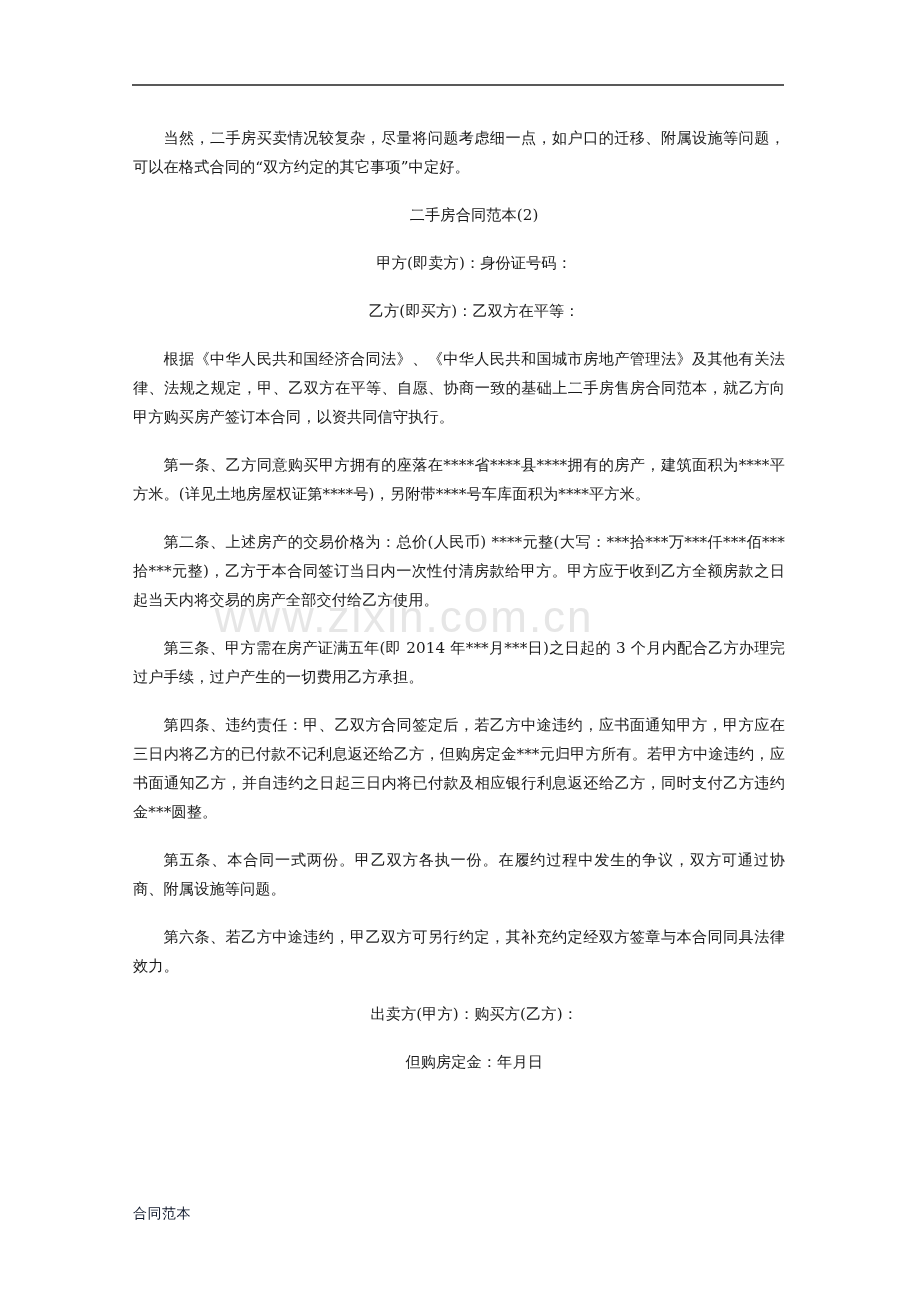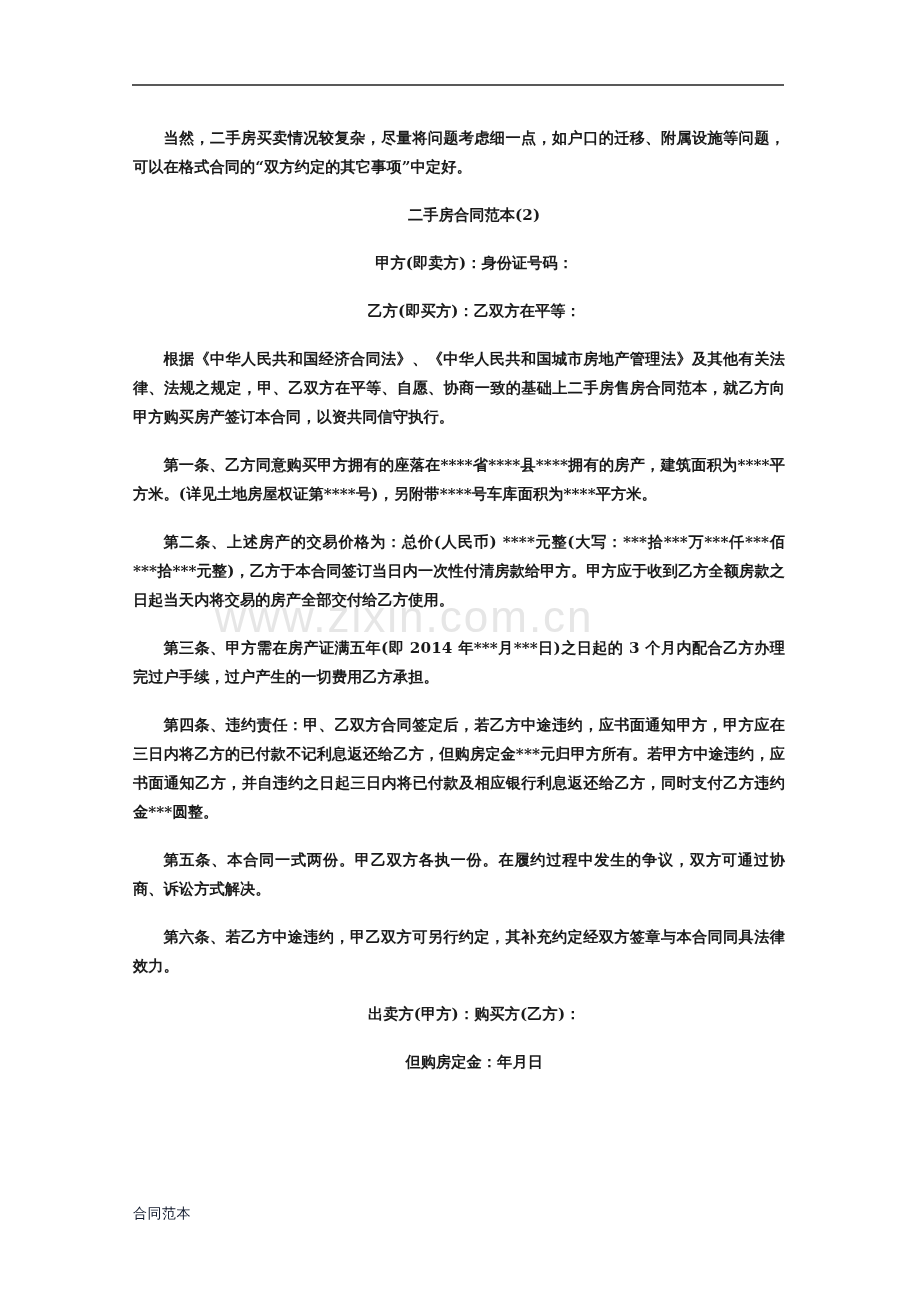--- a/index.html
+++ b/index.html
@@ -51,21 +51,20 @@
     z-index: 2;
   }
 
   
   .content {
     position: absolute;
     left: 133px;
     top: 124px;
     width: 652px;
     z-index: 1;
-    font-weight: bold;
   }
 
   p.para {
     margin: 0 0 19px 0;
     font-size: 15.2px;
     line-height: 29px;
     text-align: justify;
     text-justify: inter-ideograph;
     text-indent: 2em;
     letter-spacing: 0.1px;
@@ -115,21 +114,21 @@
     <p class="para">根据《中华人民共和国经济合同法》、《中华人民共和国城市房地产管理法》及其他有关法律、法规之规定，甲、乙双方在平等、自愿、协商一致的基础上二手房售房合同范本，就乙方向甲方购买房产签订本合同，以资共同信守执行。</p>
 
     <p class="para">第一条、乙方同意购买甲方拥有的座落在****省****县****拥有的房产，建筑面积为****平方米。(详见土地房屋权证第****号)，另附带****号车库面积为****平方米。</p>
 
     <p class="para">第二条、上述房产的交易价格为：总价(人民币) ****元整(大写：***拾***万***仟***佰***拾***元整)，乙方于本合同签订当日内一次性付清房款给甲方。甲方应于收到乙方全额房款之日起当天内将交易的房产全部交付给乙方使用。</p>
 
     <p class="para">第三条、甲方需在房产证满五年(即 2014 年***月***日)之日起的 3 个月内配合乙方办理完过户手续，过户产生的一切费用乙方承担。</p>
 
     <p class="para">第四条、违约责任：甲、乙双方合同签定后，若乙方中途违约，应书面通知甲方，甲方应在三日内将乙方的已付款不记利息返还给乙方，但购房定金***元归甲方所有。若甲方中途违约，应书面通知乙方，并自违约之日起三日内将已付款及相应银行利息返还给乙方，同时支付乙方违约金***圆整。</p>
 
-    <p class="para">第五条、本合同一式两份。甲乙双方各执一份。在履约过程中发生的争议，双方可通过协商、诉讼方式解决。</p>
+    <p class="para">第五条、本合同一式两份。甲乙双方各执一份。在履约过程中发生的争议，双方可通过协商、附属设施等问题。</p>
 
     <p class="para">第六条、若乙方中途违约，甲乙双方可另行约定，其补充约定经双方签章与本合同同具法律效力。</p>
 
     <p class="line">出卖方(甲方)：购买方(乙方)：</p>
 
     <p class="line">但购房定金：年月日</p>
 
   </div>
 
   <div class="footer">合同范本</div>

